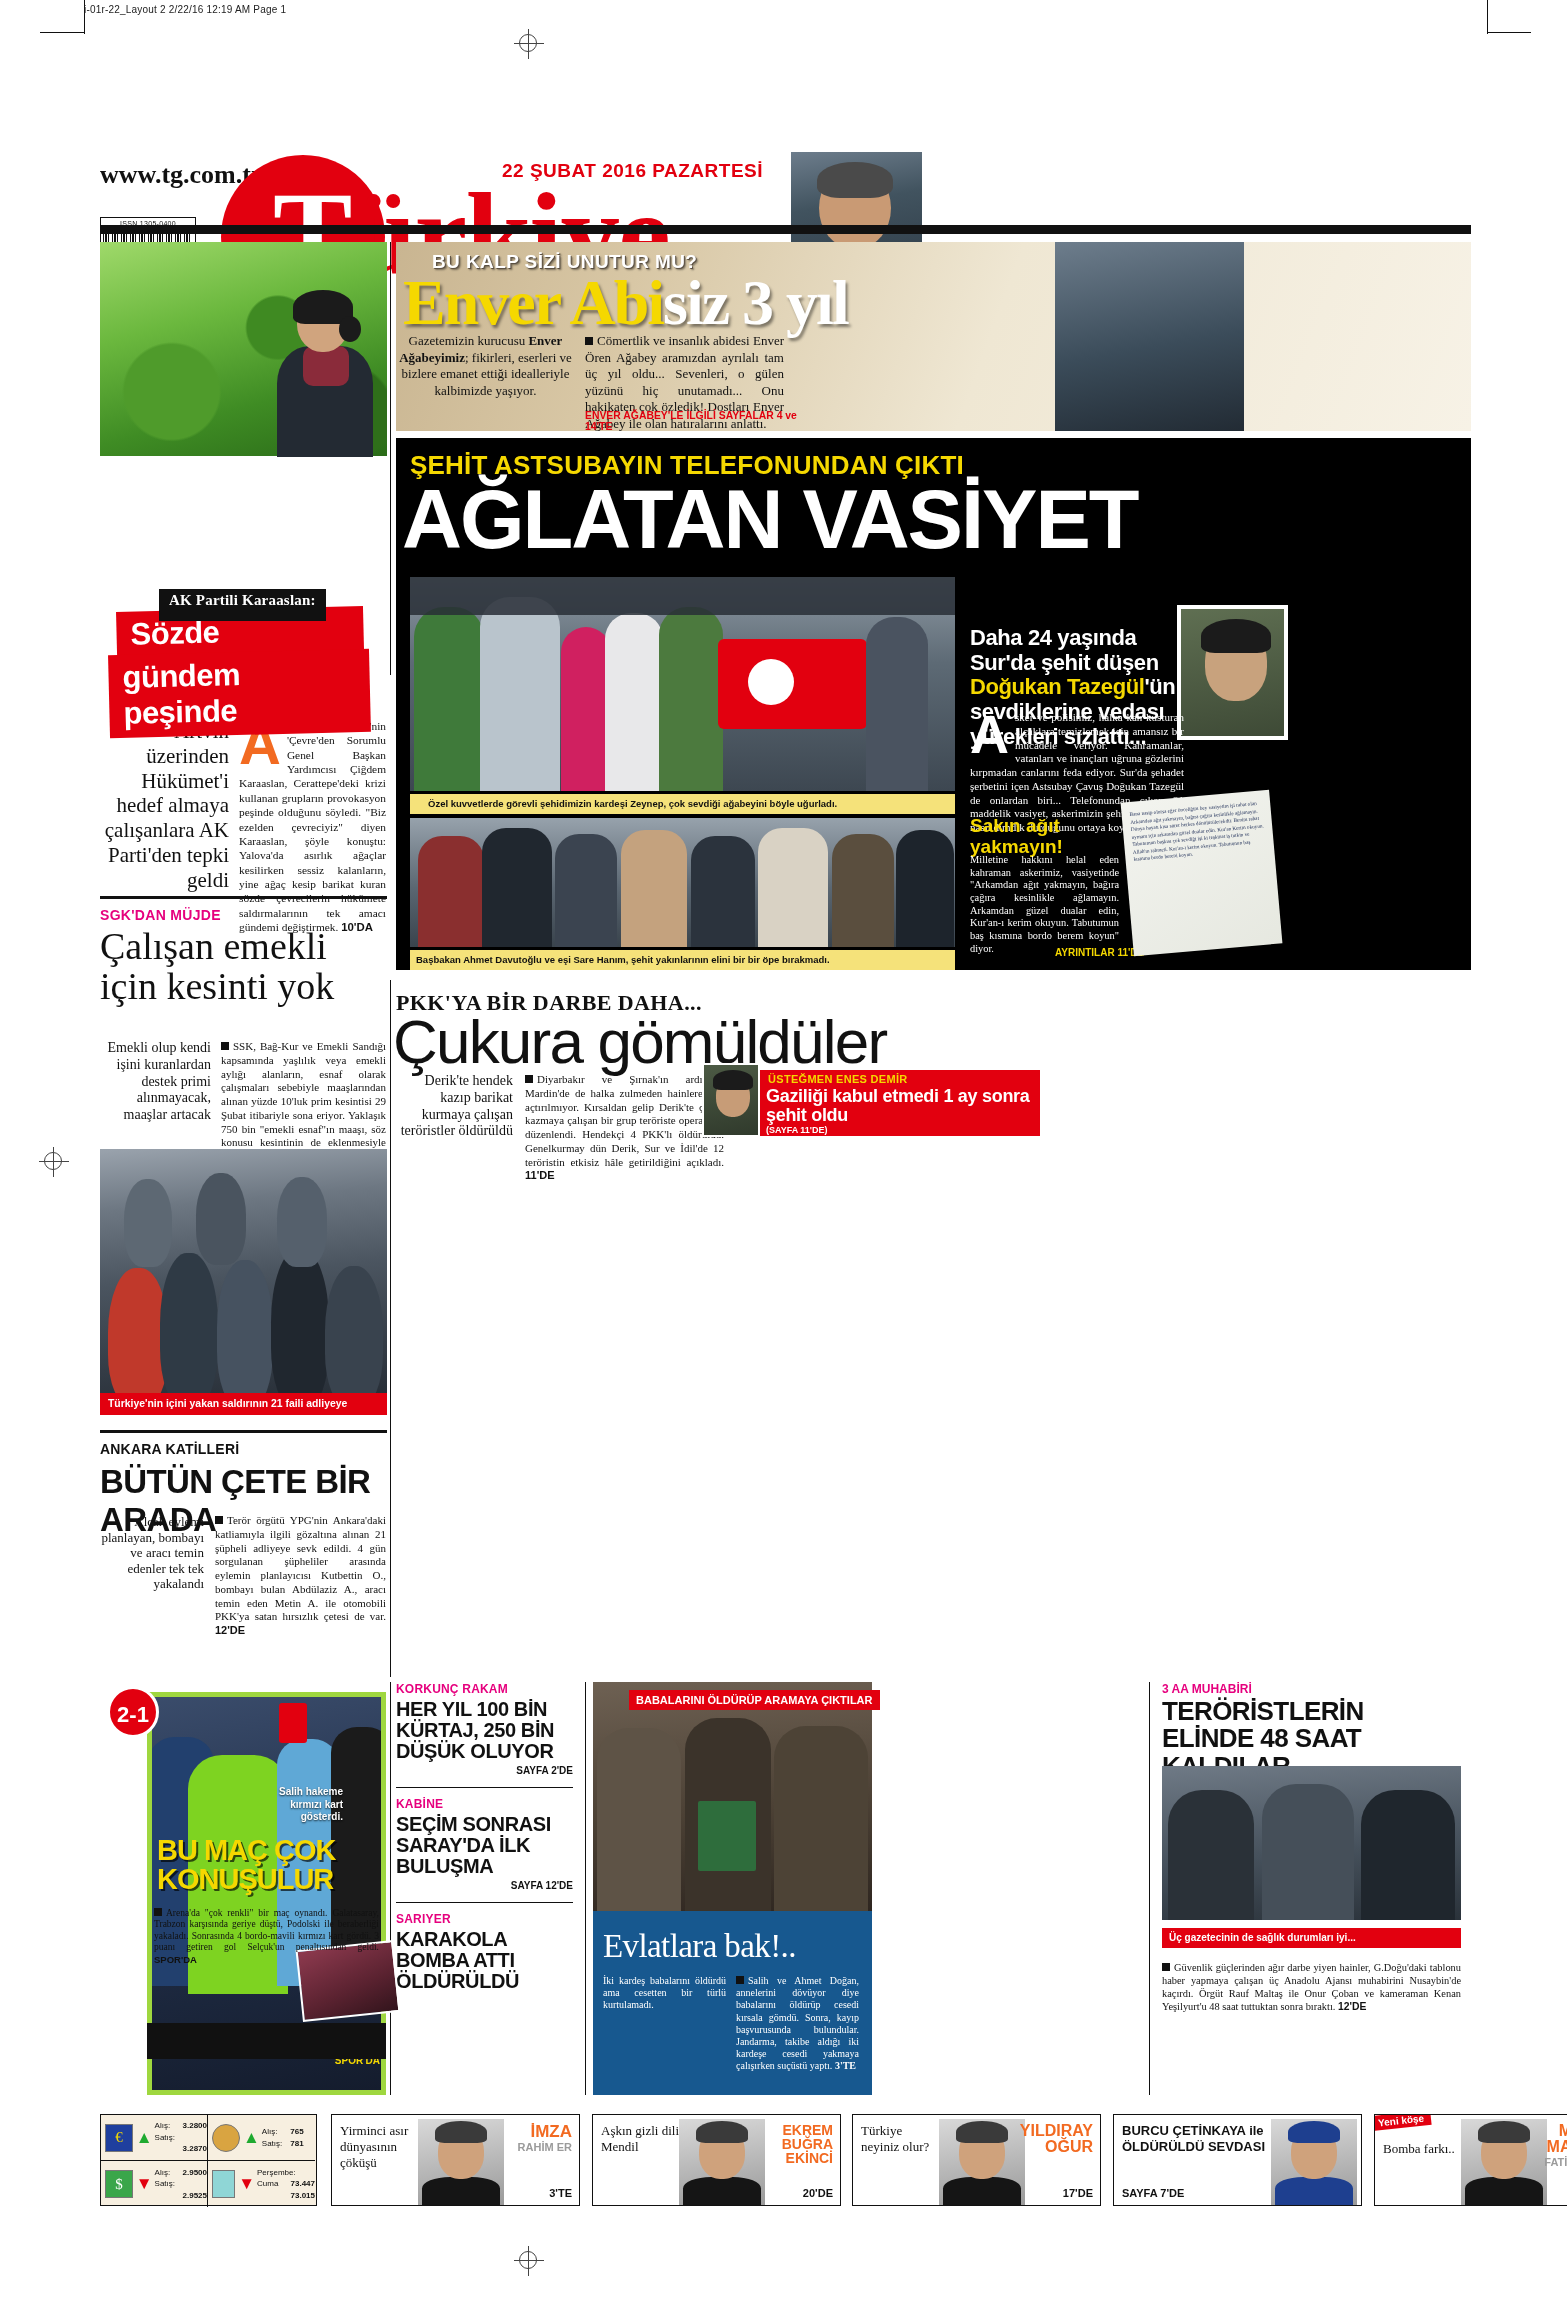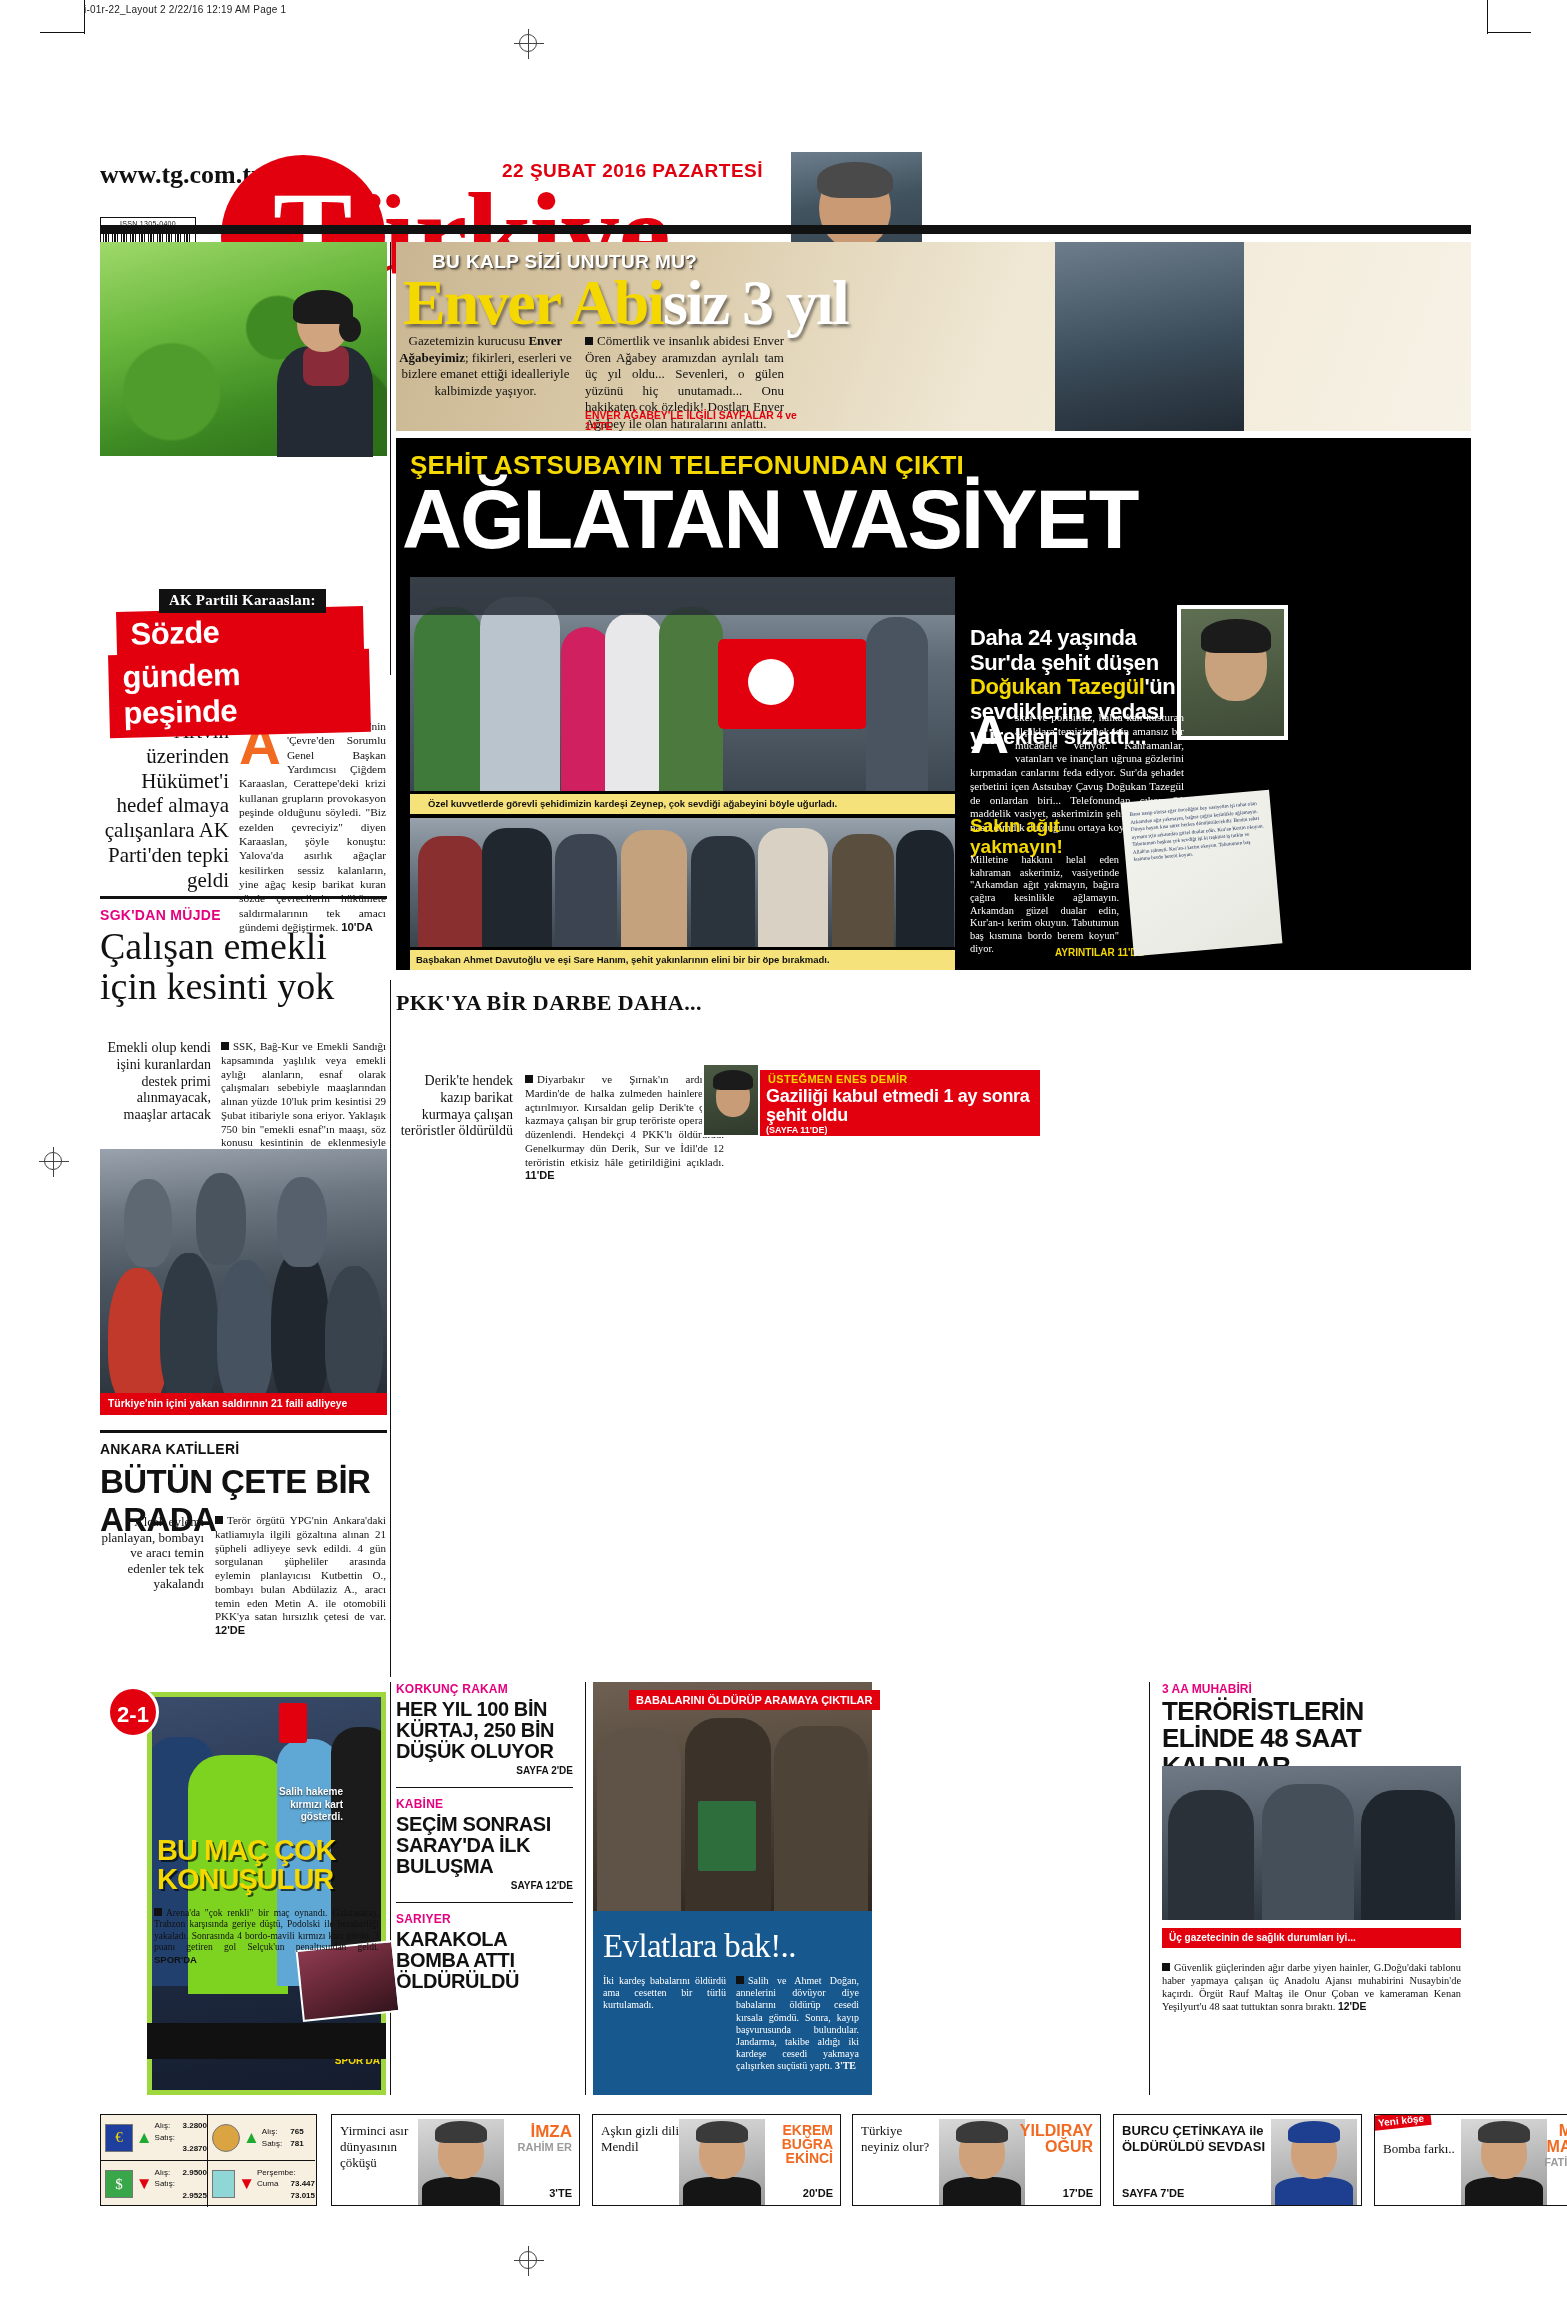--- a/index.html
+++ b/index.html
@@ -82,21 +82,21 @@
   .photo-green .person { position:absolute; left:167px; top:52px; width:111px; height:162px; }
   .photo-green .p-head { position:absolute; left:30px; top:0; width:52px; height:58px; border-radius:48%; background:#d0a47e; }
   .photo-green .p-hair { position:absolute; left:26px; top:-4px; width:60px; height:34px; border-radius:50% 50% 20% 20%; background:#1b1b1b; }
   .photo-green .p-bun { position:absolute; left:72px; top:22px; width:22px; height:26px; border-radius:50%; background:#1b1b1b; }
   .photo-green .p-body { position:absolute; left:10px; top:52px; width:96px; height:111px; background:#232a33; border-radius:34% 34% 0 0; }
   .photo-green .p-scarf { position:absolute; left:36px; top:52px; width:46px; height:40px; background:#8a2b3a; border-radius:10px; }
 
   .badge-akparti {
     position:absolute; left:159px; top:589px; z-index:6;
     background:#111; color:#fff; font-family:"Liberation Serif", serif; font-weight:bold;
-    font-size:15px; padding:3px 10px 4px; letter-spacing:0.2px;
+    font-size:15px; padding:3px 10px 12px; letter-spacing:0.2px;
   }
   .red-hl {
     position:absolute; z-index:5; background:#e2000f; color:#fff;
     font-family:"Liberation Sans", sans-serif; font-weight:bold; letter-spacing:-0.5px;
   }
   .red-hl-1 { left:117px; top:609px; width:247px; font-size:31px; padding:5px 8px 6px 14px; transform:rotate(-1.4deg); }
   .red-hl-2 { left:109px; top:652px; width:261px; font-size:31px; padding:5px 8px 6px 14px; transform:rotate(-1.4deg); }
 
   .left-deck {
     position:absolute; left:100px; top:719px; width:129px;
@@ -577,20 +577,21 @@
   </div>
   <div class="av-body">
     <span class="dropcap-white">A</span><span>sker ve polisimiz, halka kan kusturan alçaklara temizlemek için amansız bir mücadele veriyor. Kahramanlar, vatanları ve inançları uğruna gözlerini kırpmadan canlarını feda ediyor. Sur'da şehadet şerbetini içen Astsubay Çavuş Doğukan Tazegül de onlardan biri... Telefonundan çıkan 21 maddelik vasiyet, askerimizin şehit olurken bile nasıl dimdik durduğunu ortaya koyuyor.</span>
   </div>
   <div class="av-sub">Sakın ağıt yakmayın!</div>
   <div class="av-sub-body">Milletine hakkını helal eden kahraman askerimiz, vasiyetinde "Arkamdan ağıt yakmayın, bağıra çağıra kesinlikle ağlamayın. Arkamdan güzel dualar edin, Kur'an-ı kerim okuyun. Tabutumun baş kısmına bordo berem koyun" diyor.</div>
   <div class="av-ref">AYRINTILAR 11'DE</div>
   <div class="av-note">Bana nasip olursa eğer önceliğim bey vasiyetim işi rahat olan Arkamdan ağıt yakmayın, bağıra çağıra kesinlikle ağlamayın. Dünya hayatı kısa sürer herkes dönülürülecekdir. Benim rahat uymam için arkamdan güzel dualar edin. Kur'an Kerim okuyun. Tabutumun başkısı çok sevdiği işi ki teşkinat iş tutkin ve Allah'ın rahmeti. Kur'an-ı kerim okuyun. Tabutumun baş kısmına bordo bereni koyun.</div>
 
   <div class="ck-kicker">PKK'YA BİR DARBE DAHA...</div>
+  <div class="ck-head">Çukura gömüldüler</div>
   <div class="ck-deck">Derik'te hendek kazıp barikat kurmaya çalışan teröristler öldürüldü</div>
   <div class="ck-body">
     <span class="sq"></span><span>Diyarbakır ve Şırnak'ın ardından Mardin'de de halka zulmeden hainlere göz açtırılmıyor. Kırsaldan gelip Derik'te çukur kazmaya çalışan bir grup teröriste operasyon düzenlendi. Hendekçi 4 PKK'lı öldürüldü. Genelkurmay dün Derik, Sur ve İdil'de 12 teröristin etkisiz hâle getirildiğini açıkladı.</span>
     <b class="pageref">11'DE</b>
   </div>
 
   <div class="enes-box"></div>
   <div class="enes-photo">
     <div class="fc"></div>
     <div class="hr"></div>

